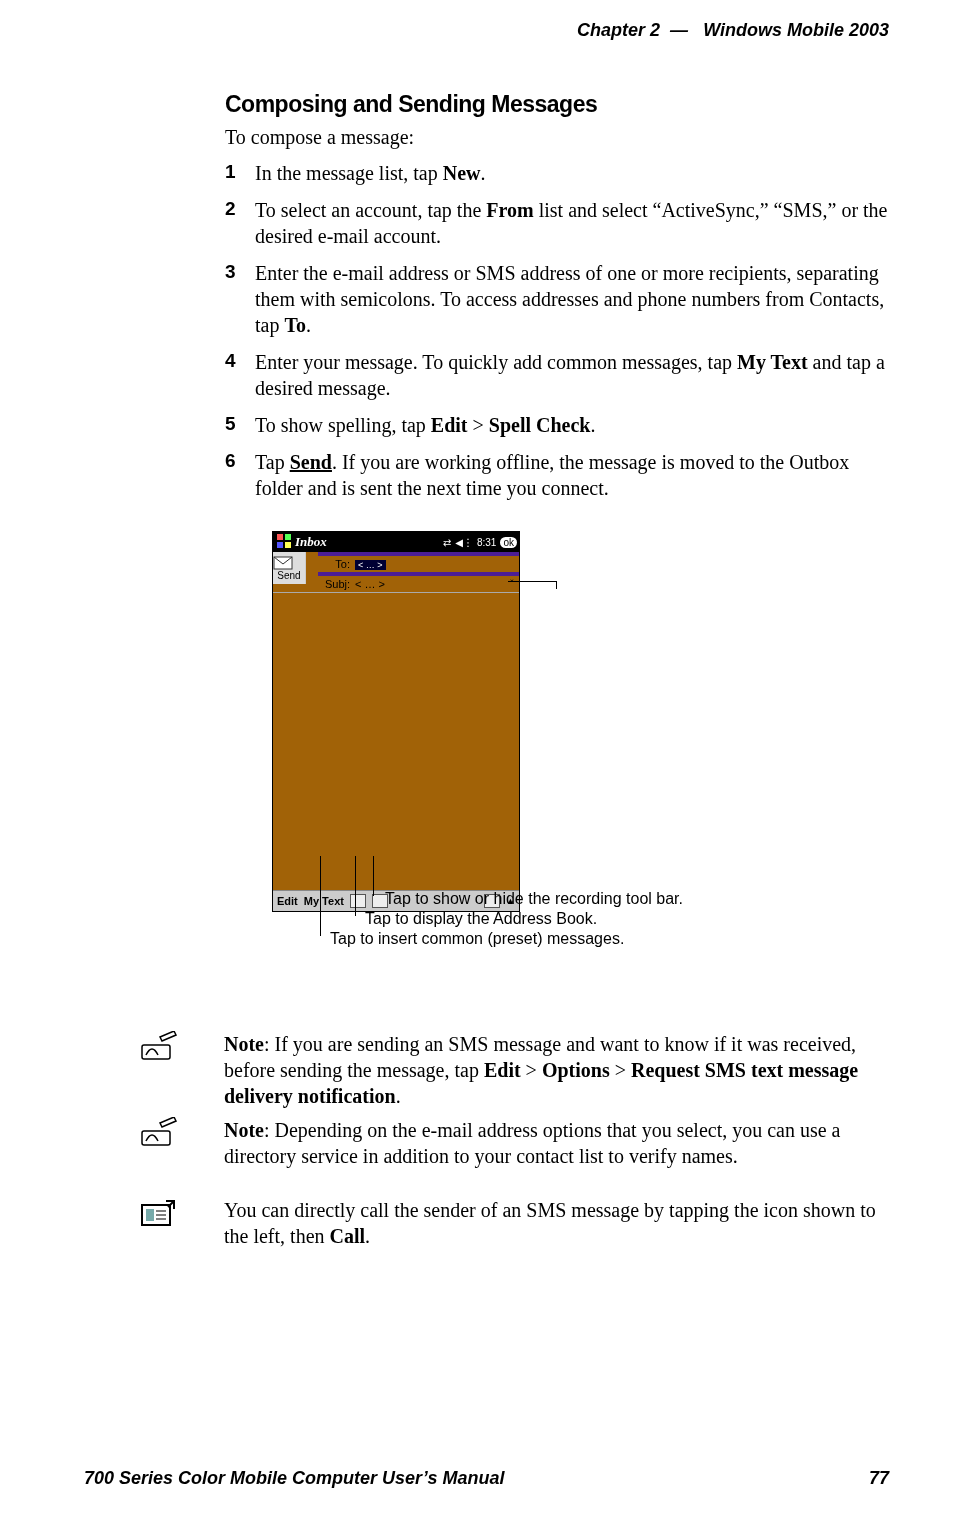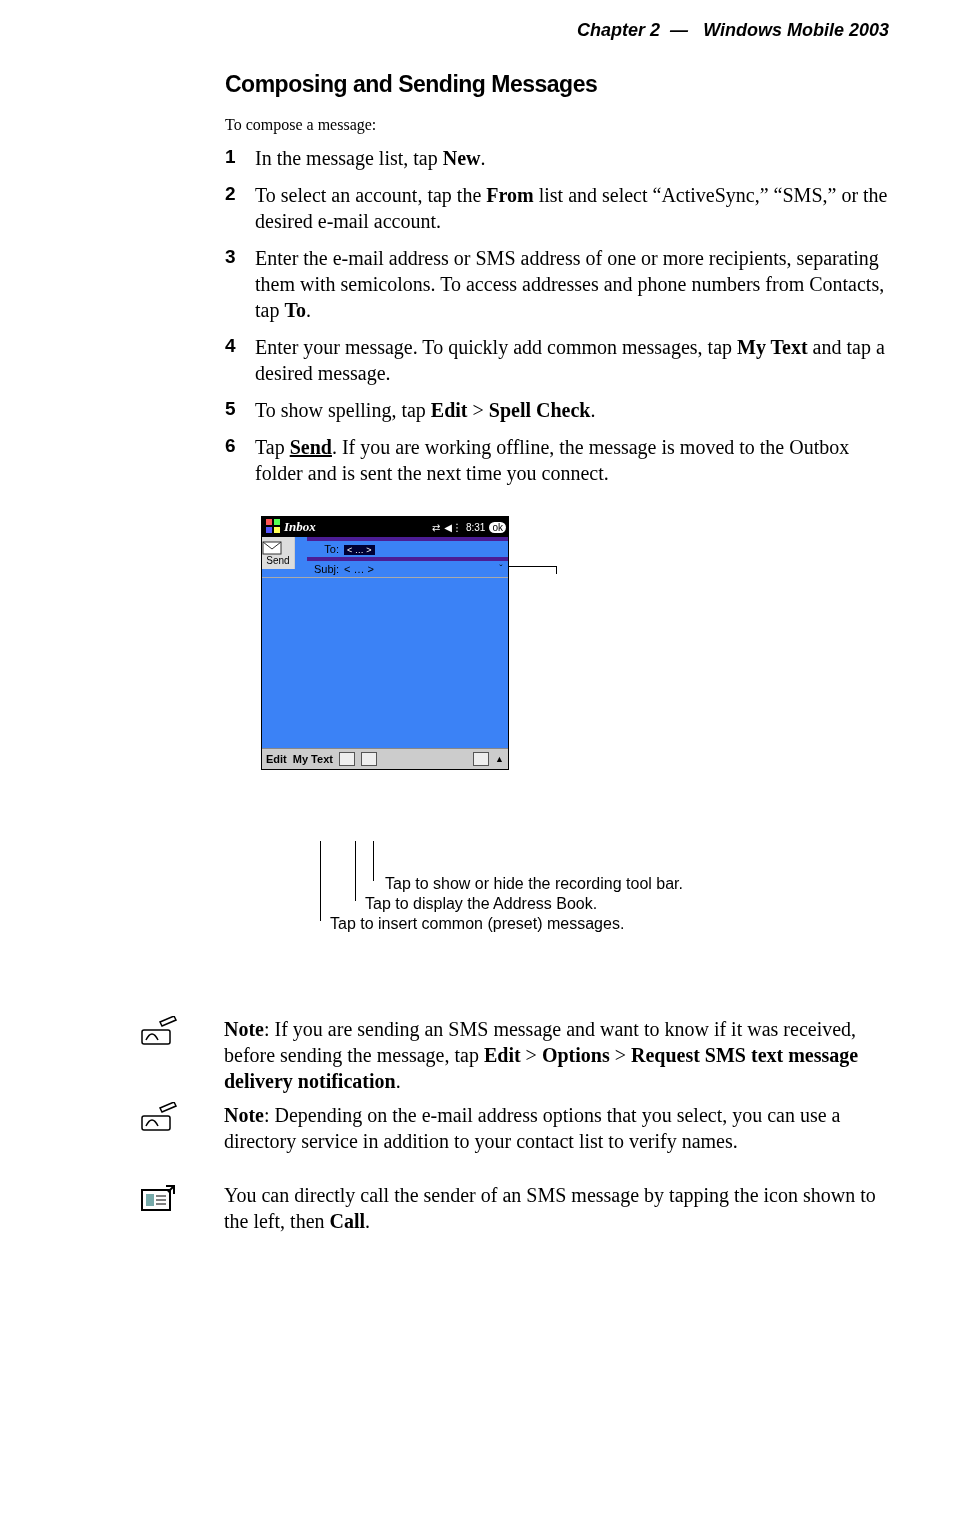--- a/index.html
+++ b/index.html
@@ -17,31 +17,31 @@
     padding: 20px 84px 40px 140px;
   }
   .header {
     text-align: right;
     font-family: Arial, Helvetica, sans-serif;
     font-weight: bold;
     font-style: italic;
     font-size: 18px;
   }
   .section-title {
-    margin-top: 30px;
+    margin-top: 50px;
     margin-left: 85px;
     font-family: Arial, Helvetica, sans-serif;
     font-weight: bold;
     font-size: 23px;
     letter-spacing: -0.5px;
   }
   .intro {
     margin-left: 85px;
-    margin-top: 18px;
-    font-size: 16px;
+    margin-top: 8px;
+    font-size: 20px;
   }
   ol.steps {
     margin: 8px 0 0 85px;
     padding: 0;
     list-style: none;
   }
   ol.steps > li {
     position: relative;
     padding-left: 30px;
     margin-top: 11px;
@@ -60,26 +60,26 @@
 
   
   .figure {
     margin: 30px 0 0 120px;
     position: relative;
     width: 630px;
     height: 440px;
   }
   .device {
     position: absolute;
-    left: 1px;
+    left: 12px;
     top: 0;
     width: 248px;
-    height: 254px;
+    height: 381px;
     border: 1px solid #000;
-    background: #3b82f6;
+    background: #a16207;
     font-family: "MS Sans Serif", Tahoma, sans-serif;
     font-size: 11px;
     box-sizing: border-box;
   }
   .titlebar {
     background: #000;
     color: #fff;
     height: 20px;
     display: flex;
     align-items: center;
@@ -356,13 +356,17 @@
         <line x1="16" y1="22" x2="26" y2="22" stroke="#000"></line>
         <path d="M26 4 L34 4 L34 12" fill="none" stroke="#000" stroke-width="2"></path>
         <path d="M34 4 L28 10" stroke="#000" stroke-width="2"></path>
       </svg>
     </div>
     <div class="note-text">
       <span>You can directly call the sender of an SMS message by tapping the icon shown to the left, then </span><span class="b">Call</span><span>.</span>
     </div>
   </div>
 
+  <div class="footer">
+    <span>700 Series Color Mobile Computer User’s Manual</span>
+    <span>77</span>
+  </div>
 </div>
 
 </body></html>

